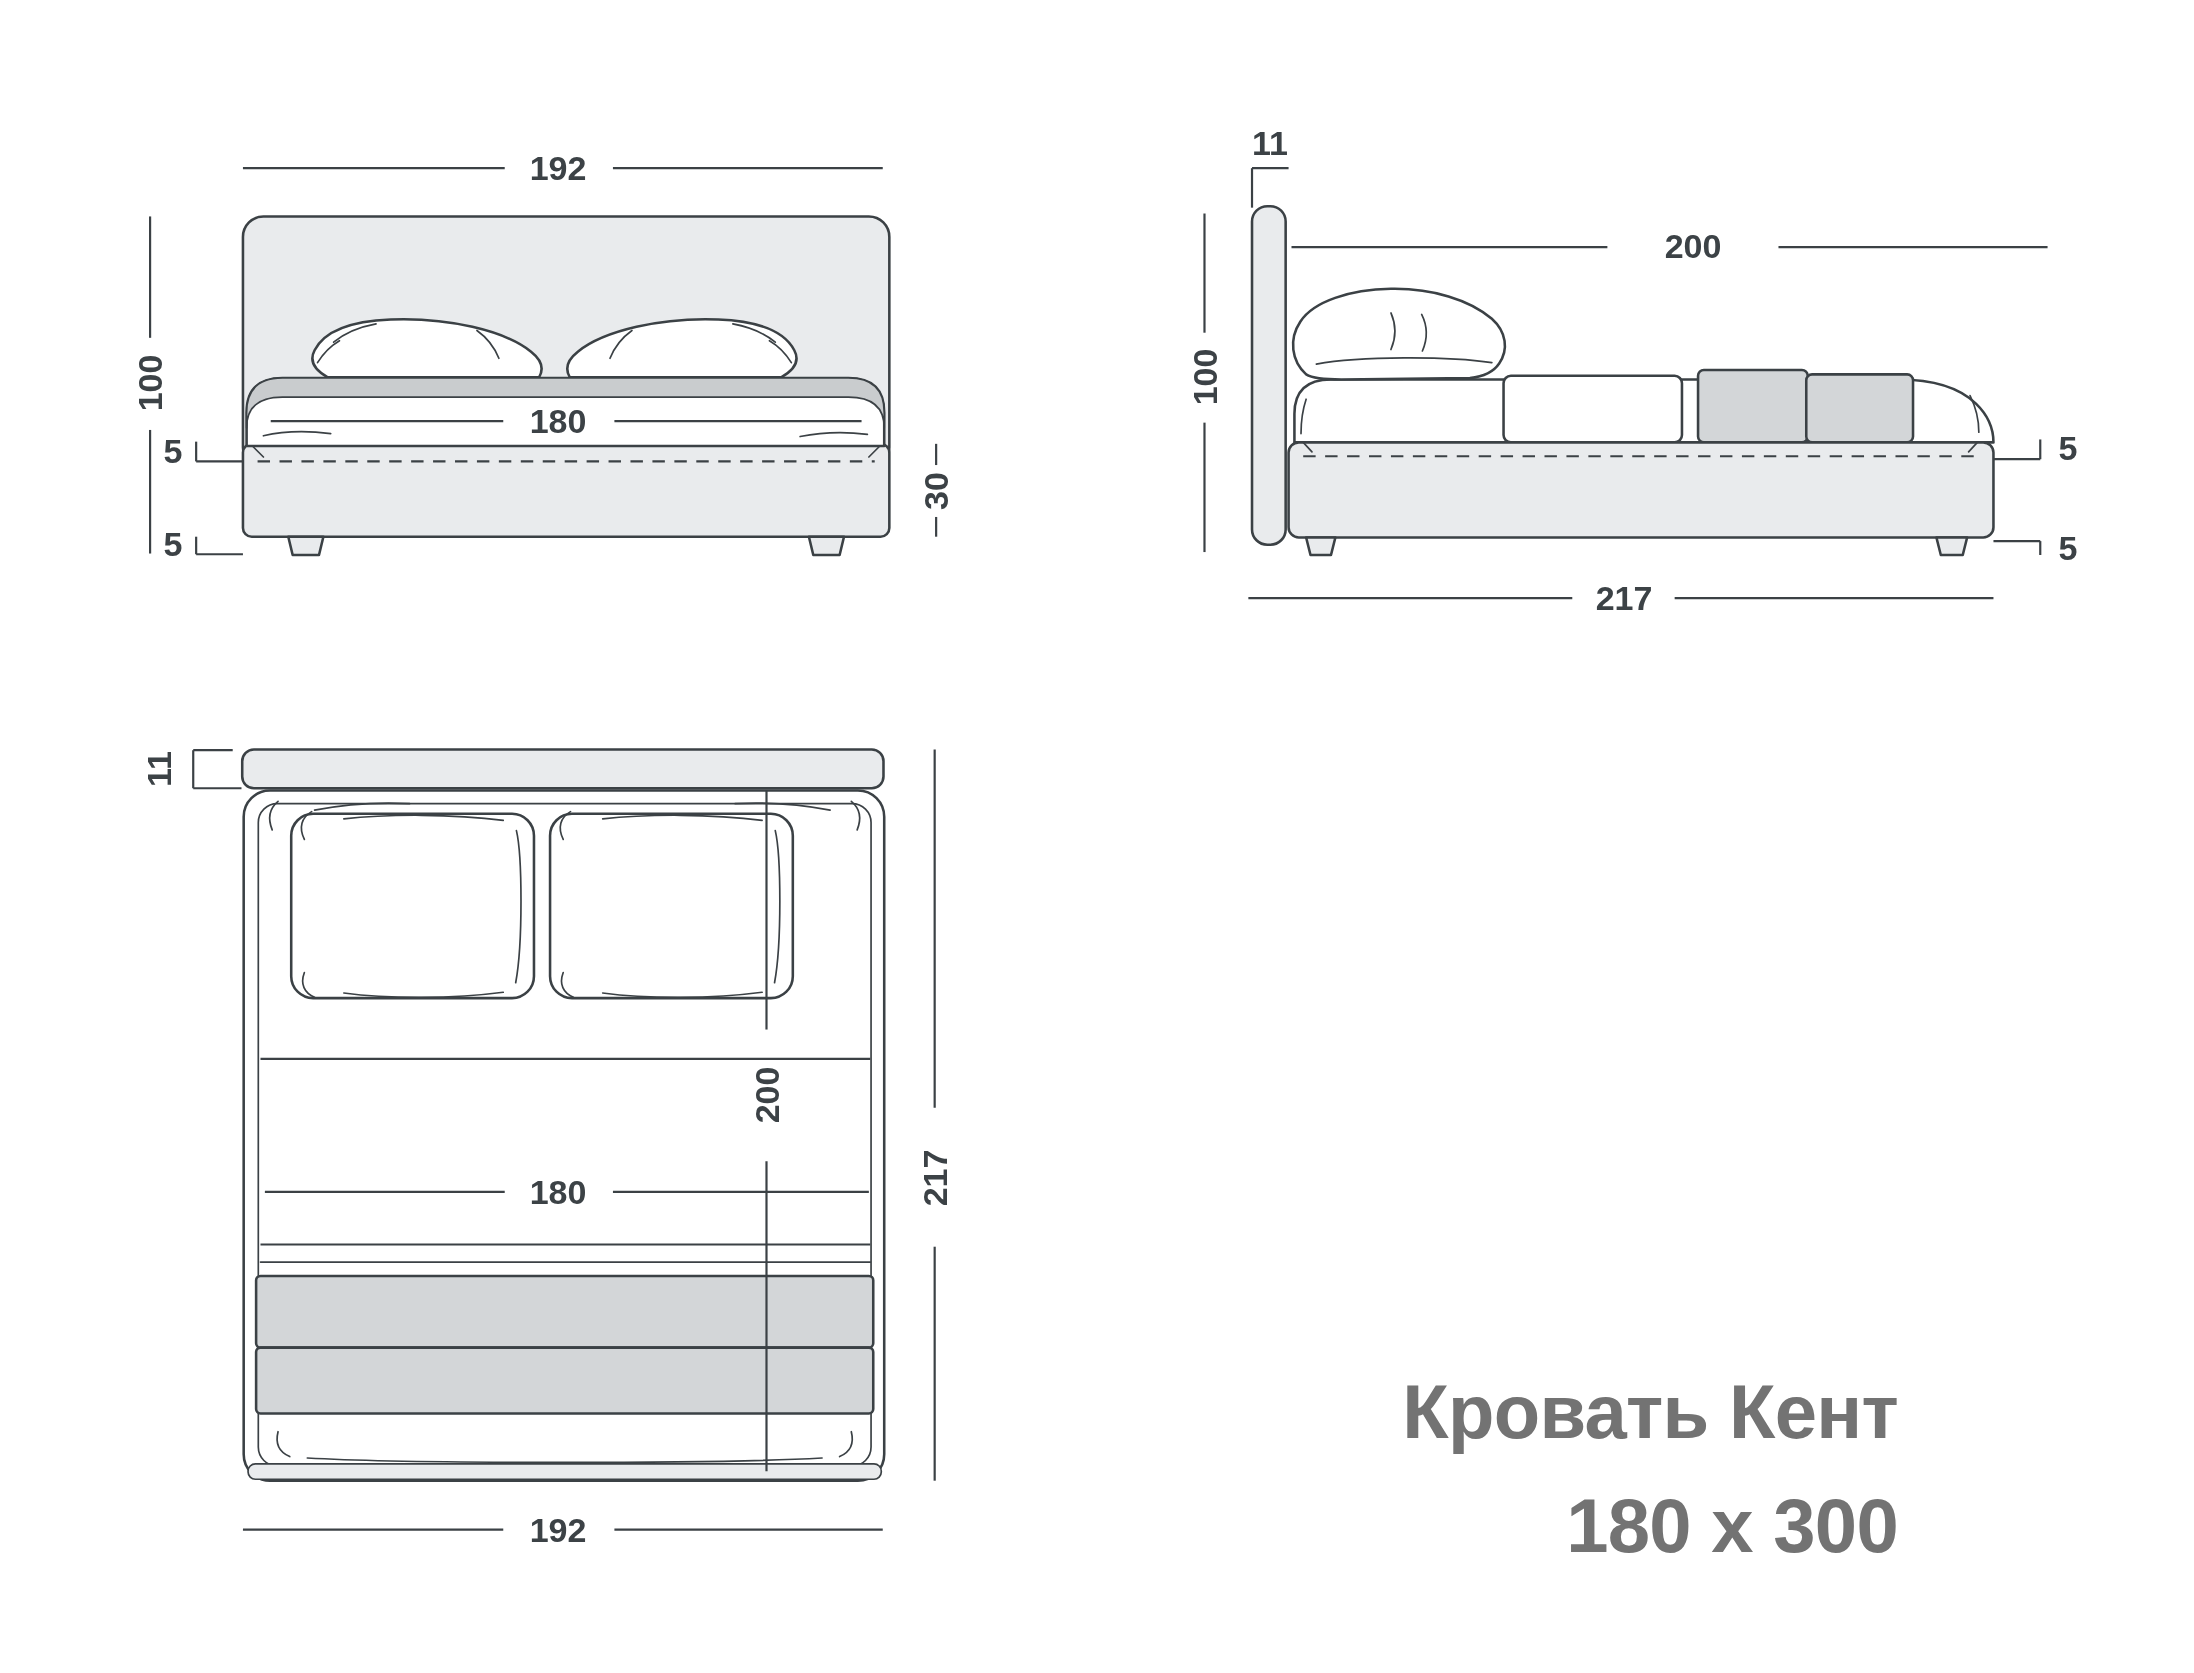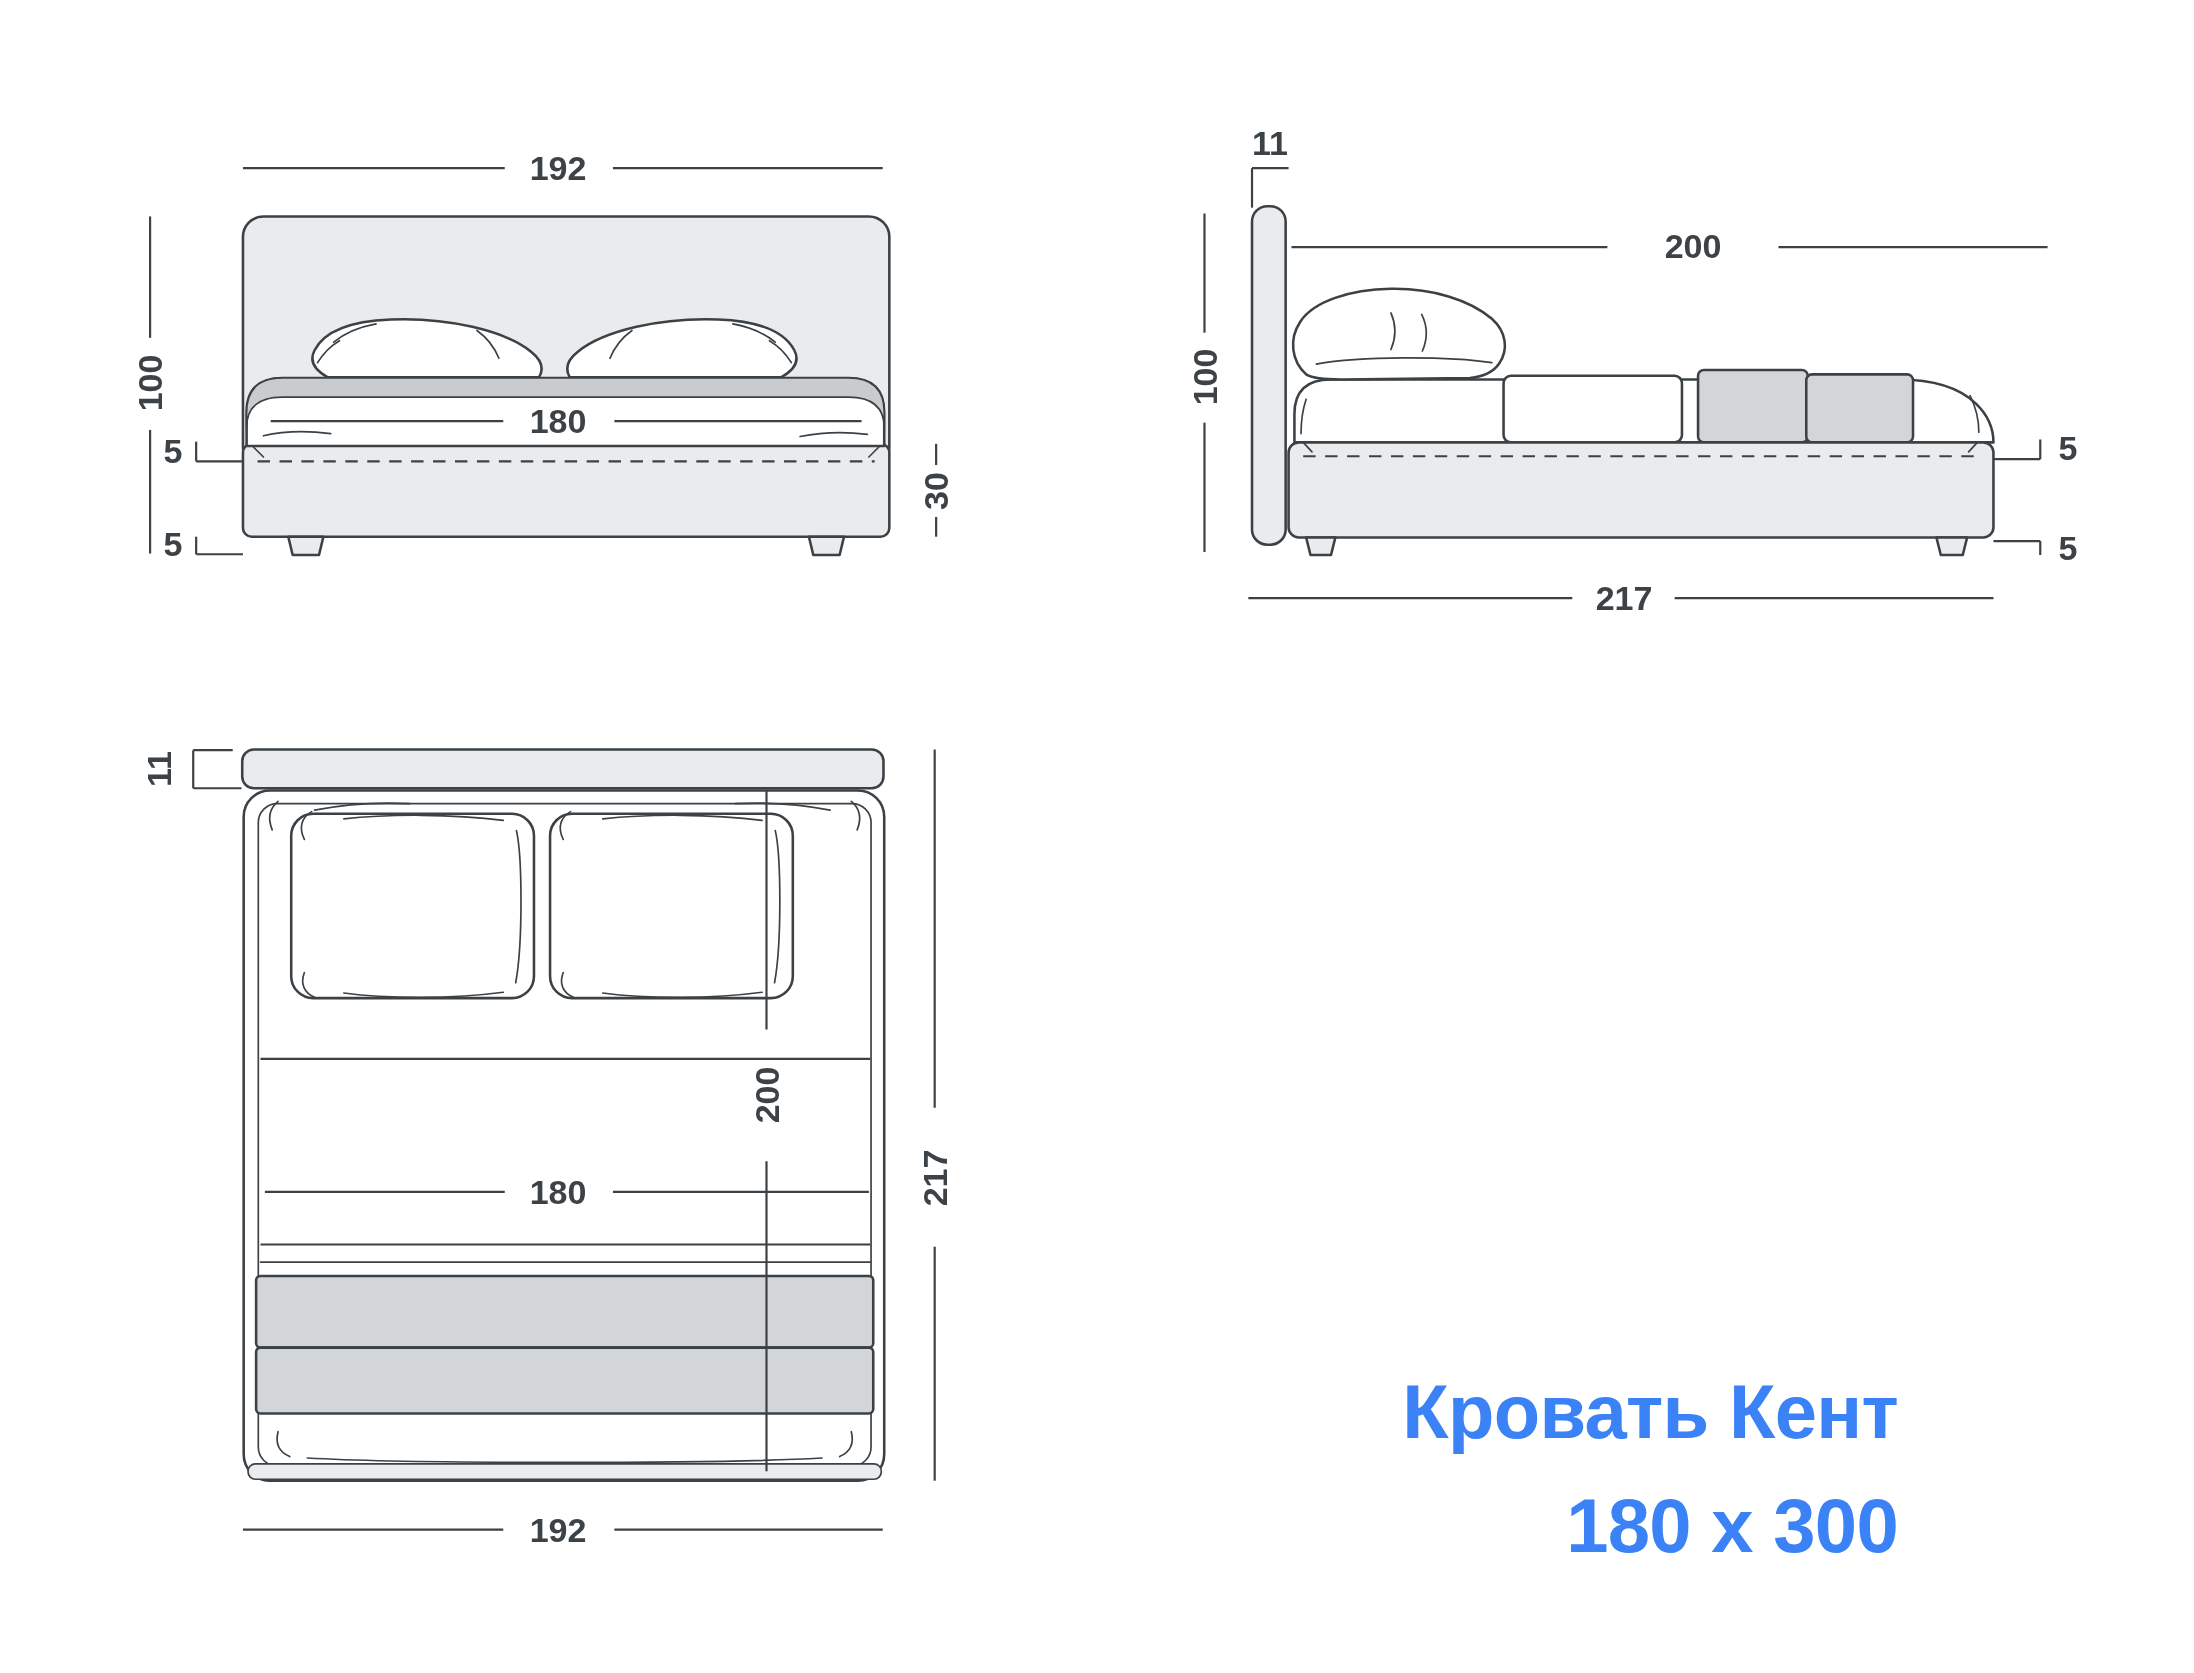--- a/index.html
+++ b/index.html
@@ -13,21 +13,21 @@
   .dash{stroke:#3b4145;stroke-width:3;fill:none;stroke-dasharray:17 13;}
   .f-light  {fill:#e9ebed;}
   .f-white  {fill:#ffffff;}
   .f-band   {fill:#c9ccce;}
   .f-blanket{fill:#d3d6d8;}
   
   .lbl{position:absolute;font-weight:700;font-size:34px;color:#3c4246;
        transform:translate(-50%,-50%);white-space:nowrap;letter-spacing:0px;}
   .lbl.rot{transform:translate(-50%,-50%) rotate(-90deg);}
   
-  .title{position:absolute;right:118px;top:1355px;text-align:right;color:#3b82f6;
+  .title{position:absolute;right:118px;top:1355px;text-align:right;color:#737373;
          font-weight:700;font-size:76px;line-height:1.5;letter-spacing:-0.7px;white-space:nowrap;}
 </style>
 </head>
 <body>
 
 <div id="canvas">
 
   <svg id="drawing" width="2194" height="1673" viewBox="0 0 3000 2288" xmlns="http://www.w3.org/2000/svg">
 
     <g>

